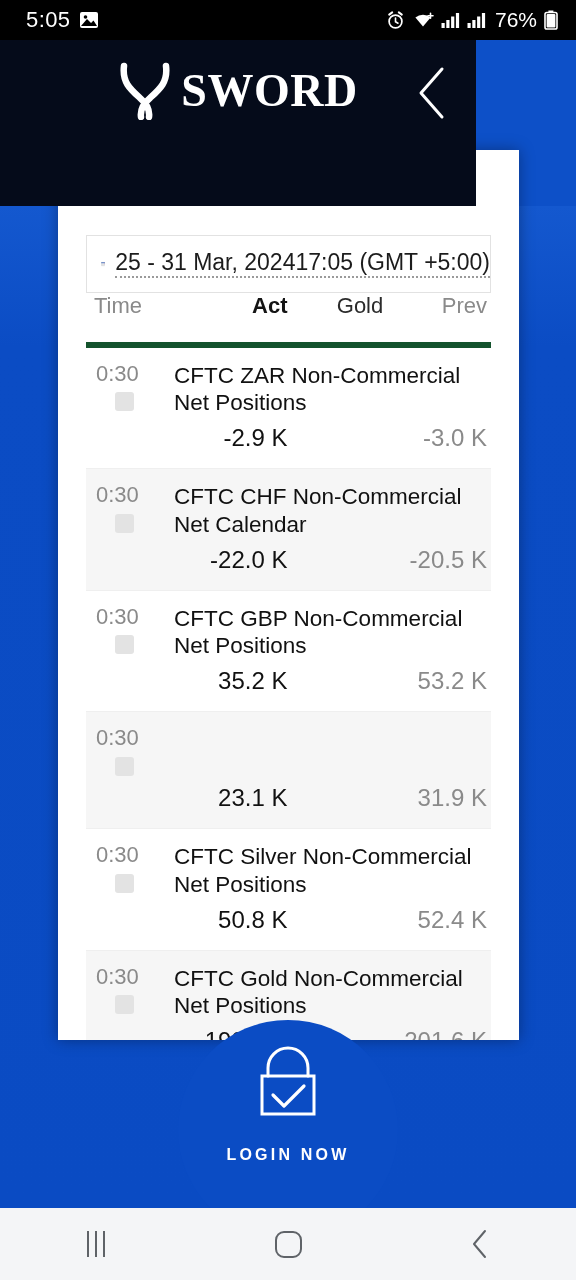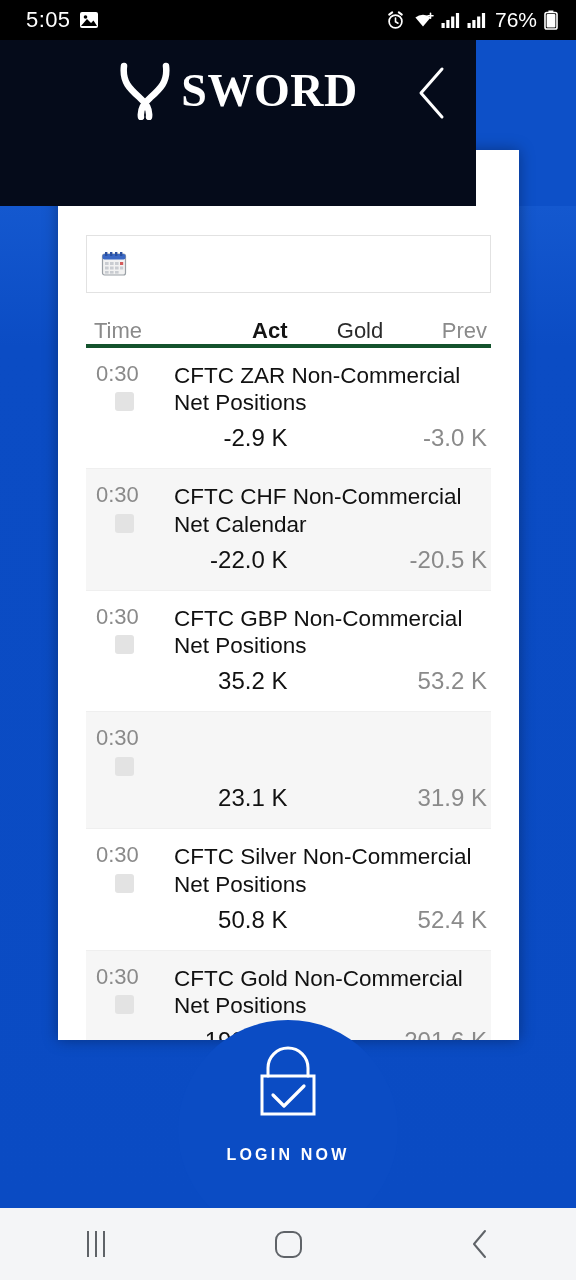--- a/index.html
+++ b/index.html
@@ -134,23 +134,23 @@
     padding-bottom: 2px;
     line-height: 1.05;
     white-space: nowrap;
   }
 
   
   .tbl { margin: 0 28px; }
 
   .tbl-head {
     display: flex;
-    align-items: flex-end;
+    align-items: flex-start;
     height: 55px;
-    border-bottom: 4px solid #14532d;
+    border-bottom: 6px solid #14532d;
   }
   .col-time  { width: 88px; }
   .col-act   { width: 128px; text-align: right; padding-right: 14px; }
   .col-fcst  { width: 92px;  text-align: right; padding-right: 10px;}
   .col-prev  { width: 98px;  text-align: right; padding-right: 4px; }
 
   .th { font-size: 22px; }
   .th-time { color: #8a8a8a; padding-left: 8px; }
   .th-act  { color: #141414; font-weight: 700; }
   .th-fcst { color: #2b2b2b; }
@@ -359,20 +359,21 @@
             <rect x="19" y="11" width="3.2" height="3" fill="#d45b5b"></rect>
           <rect x="4" y="15.5" width="3.6" height="3"></rect>
             <rect x="9" y="15.5" width="3.6" height="3"></rect>
           <rect x="14" y="15.5" width="3.6" height="3"></rect>
             <rect x="19" y="15.5" width="3.2" height="3"></rect>
           <rect x="4" y="20" width="3.6" height="2.6"></rect>
             <rect x="9" y="20" width="3.6" height="2.6"></rect>
           <rect x="14" y="20" width="3.6" height="2.6"></rect>
         </g>
       </svg>
+      <span class="date-text">25 - 31 Mar, 202417:05 (GMT +5:00)</span>
     </div>
 
     <div class="tbl">
 
       <div class="tbl-head">
         <div class="col-time th th-time">Time</div>
         <div class="col-act  th th-act">Act</div>
         <div class="col-fcst th th-fcst">Gold</div>
         <div class="col-prev th th-prev">Prev</div>
       </div>

